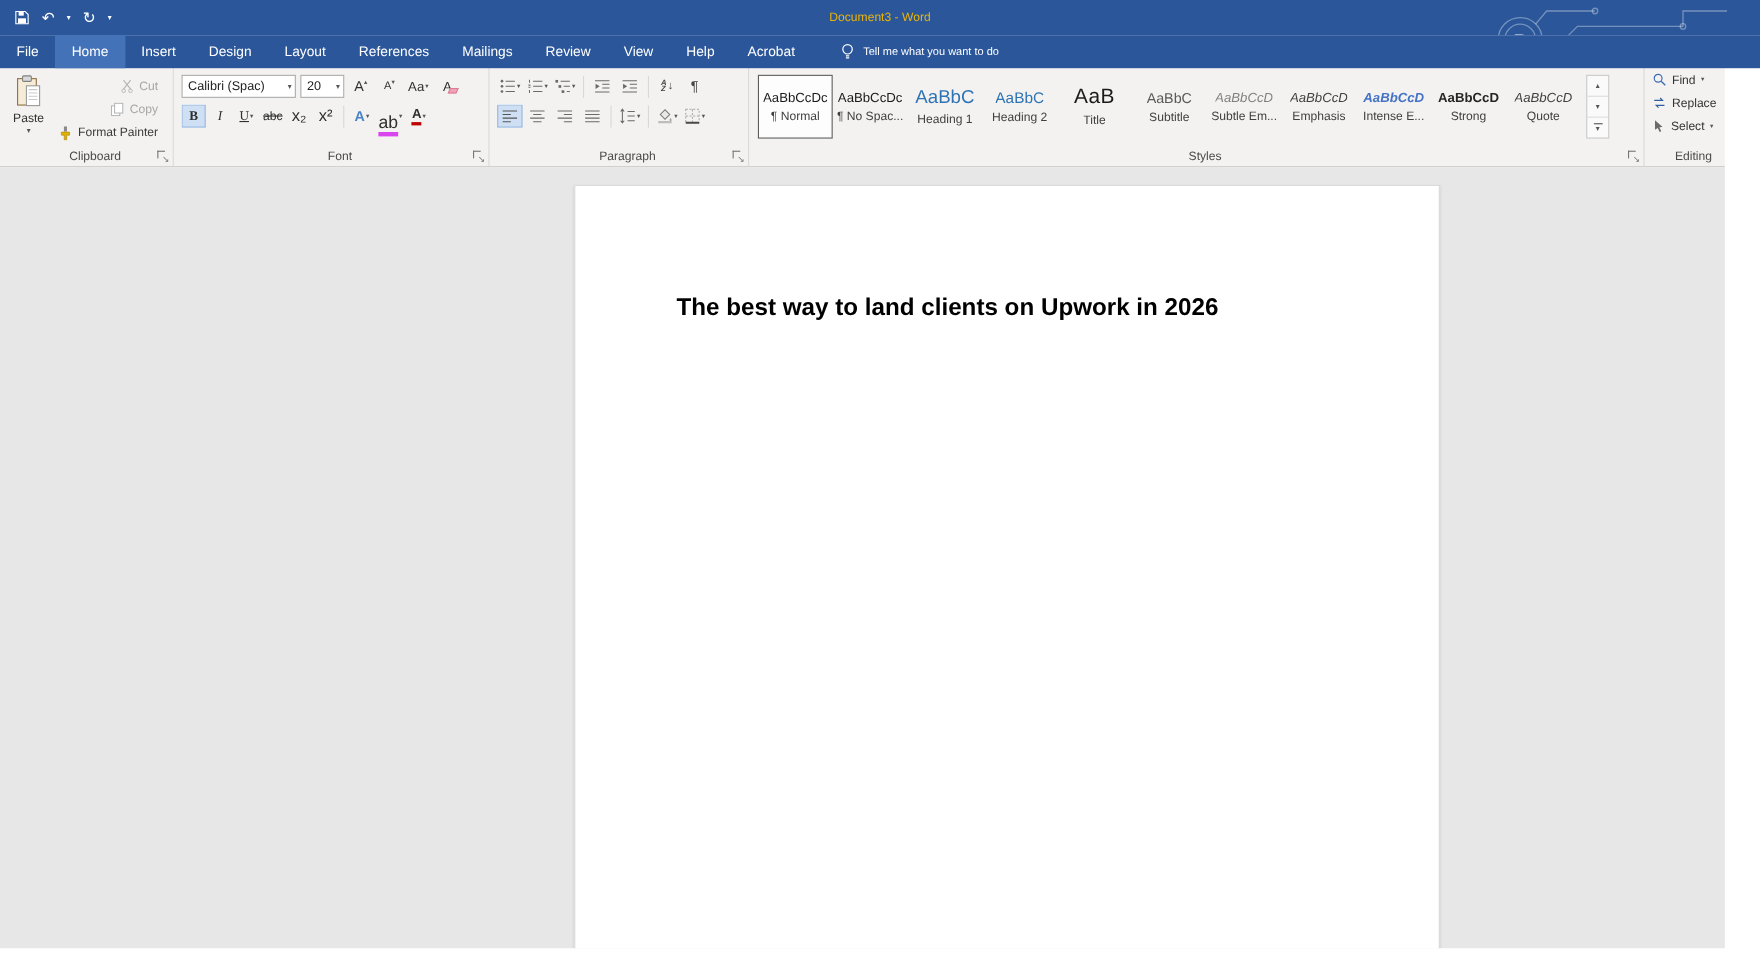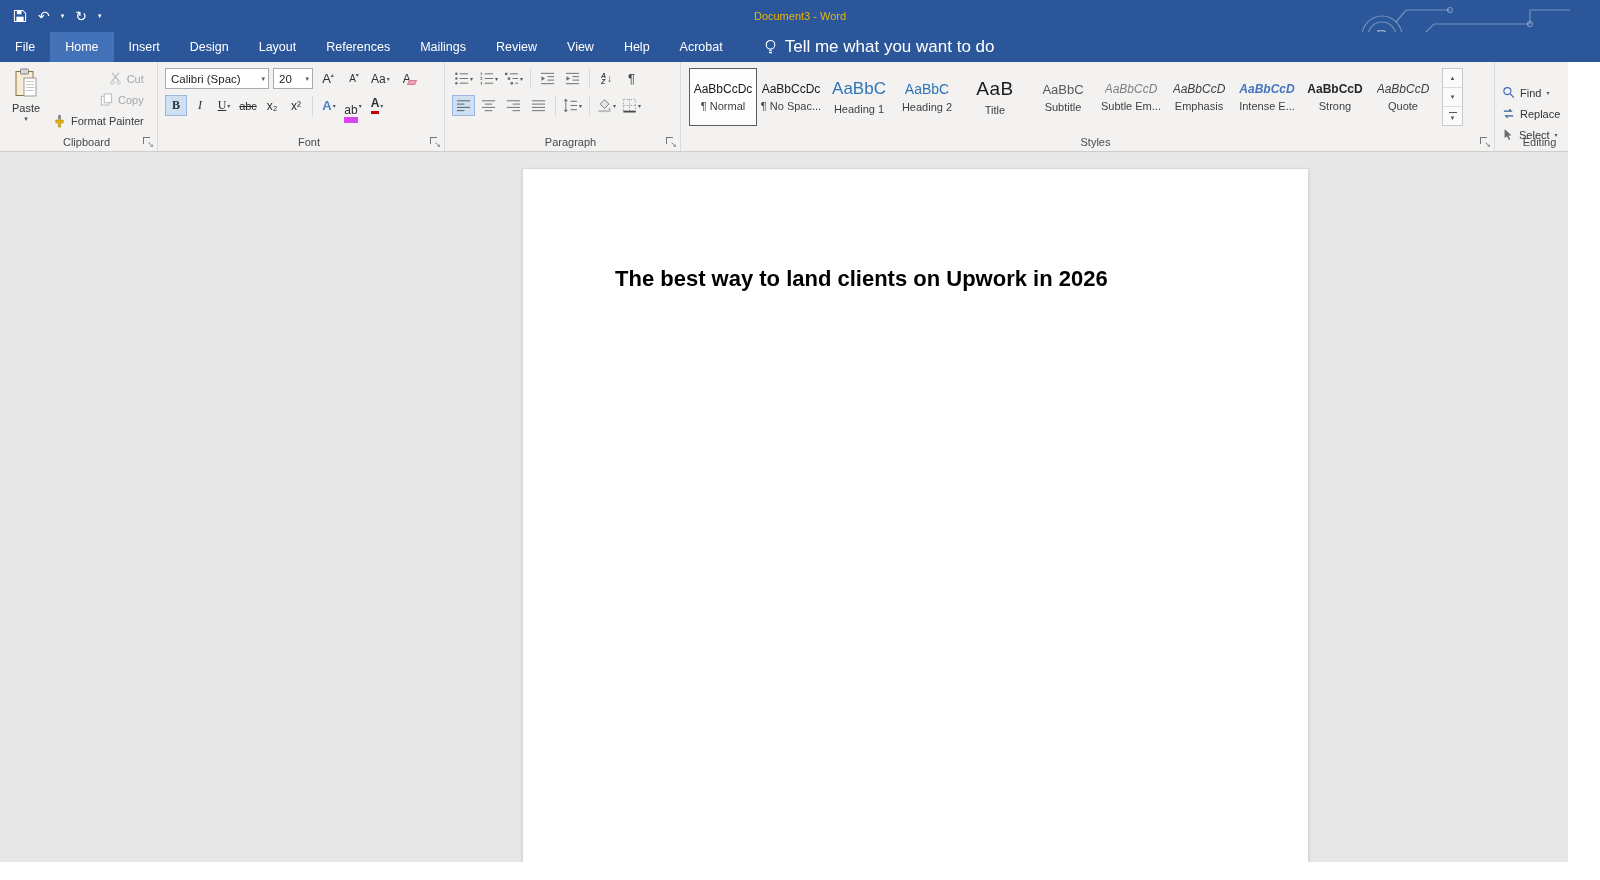--- a/index.html
+++ b/index.html
@@ -14,21 +14,21 @@
   .qat .tiny-caret { color:#ffffff; font-size:7px; cursor:pointer; }
   .window-title { position:absolute; left:0; top:0; width:100%; height:32px; line-height:32px;
                   text-align:center; color:#eab308; font-size:11px; z-index:2; }
   .circuit { position:absolute; right:0; top:0; width:270px; height:62px; z-index:2; pointer-events:none; }
 
   
   .tabsrow { position:absolute; top:32px; left:0; width:1600px; height:30px; background:#2b579a;
              display:flex; align-items:stretch; z-index:1; }
   .tab { display:flex; align-items:center; padding:0 15px; color:#ffffff; font-size:12.5px; cursor:pointer; white-space:nowrap; }
   .tab.active { background:#4472b8; }
-  .tellme { display:flex; align-items:center; gap:8px; margin-left:26px; color:#ffffff; font-size:17px; cursor:pointer; }
+  .tellme { display:flex; align-items:center; gap:8px; margin-left:26px; color:#ffffff; font-size:10px; cursor:pointer; }
 
   
   .ribbon { position:absolute; top:62px; left:0; width:1568px; height:90px; background:#f3f2f1;
             border-bottom:1px solid #cfcdcb; display:flex; }
   .group { position:relative; height:100%; border-right:1px solid #dadada; padding-bottom:18px; }
   .group-label { position:absolute; bottom:3px; left:16px; right:0; text-align:center;
                  font-size:11px; color:#4a4a4a; pointer-events:none; }
   .dialog-launcher { position:absolute; right:3px; bottom:3px; width:12px; height:12px; cursor:pointer; }
   .dialog-launcher::before { content:""; position:absolute; left:1px; top:1px; width:6px; height:6px;
                              border-left:1px solid #767676; border-top:1px solid #767676; }
@@ -55,26 +55,26 @@
   .combo .caret { font-size:7px; color:#555; margin-left:4px; }
   .w104 { width:104px; } .w40 { width:40px; }
   .tbtn { min-width:22px; height:21px; display:flex; align-items:center; justify-content:center;
           font-size:12px; color:#2f2f2f; cursor:pointer; position:relative; padding:0 2px; }
   .tbtn .caret { font-size:6px; color:#555; margin-left:1px; }
   .toggled { background:#cfe0f5; box-shadow:inset 0 0 0 1px #98b8dd; }
   .b-bold { font-weight:700; font-family:"Liberation Serif","DejaVu Serif",serif; }
   .b-italic { font-style:italic; font-family:"Liberation Serif","DejaVu Serif",serif; }
   .b-under { text-decoration:underline; font-family:"Liberation Serif","DejaVu Serif",serif; }
   .b-strike { text-decoration:line-through; font-size:11px; }
-  .subnum { font-size:12px; }
+  .subnum { font-size:15px; }
   .gf-big { font-size:13px; } .gf-small { font-size:10px; }
   .tiny-up { font-size:6px; color:#555; position:relative; top:-4px; }
   .tiny-dn { font-size:6px; color:#555; position:relative; top:-4px; }
   .fx-a { color:#4a84c4; font-weight:700; font-size:13px; }
-  .hl-ab { border-bottom:6px solid #d946ef; line-height:1.1; font-size:12px;margin-top:16px; }
+  .hl-ab { border-bottom:4px solid #d946ef; line-height:1.1; font-size:16px;margin-top:16px; }
   .fc-a { border-bottom:3px solid #c00000; line-height:1.1; font-weight:600; }
   .erase-wrap { position:relative; }
   .erase { position:absolute; right:-5px; bottom:1px; width:8px; height:5px; background:#f2a0b5;
            transform:skewX(-24deg); border:0.5px solid #d77d97; }
   .vsep { width:1px; height:20px; background:#d8d8d8; margin:0 3px; }
 
   
   .g-paragraph { width:236px; }
   .prow1 { display:flex; align-items:center; gap:2px; padding:6px 4px 2px 7px; }
   .prow2 { display:flex; align-items:center; gap:2px; padding:4px 4px 0 7px; }
@@ -105,21 +105,21 @@
   .sp-quote { font-size:12px; font-style:italic; color:#404040; }
   .gallery-controls { width:21px; height:58px; margin-left:5px; border:1px solid #c9c9c9;
                       display:flex; flex-direction:column; background:#fafafa; }
   .gc-btn { flex:1; display:flex; align-items:center; justify-content:center; font-size:7px;
             color:#555; border-bottom:1px solid #ddd; cursor:pointer; }
   .gc-btn:last-child { border-bottom:none; }
   .gc-more { flex-direction:column; line-height:1; }
   .gc-more i { display:block; width:8px; height:1px; background:#555; margin-bottom:1px; }
 
   
-  .g-editing { width:73px; border-right:none; padding:20px 0 18px 7px; }
+  .g-editing { width:73px; border-right:none; padding:0 0 18px 7px; }
   .edit-row { display:flex; align-items:center; gap:5px; height:21px; font-size:11px; color:#333; cursor:pointer; white-space:nowrap; }
   .edit-caret { font-size:6px; color:#555; }
 
   
   .doc-area { position:absolute; top:152px; left:0; width:1568px; height:710px; background:#e7e7e7; overflow:hidden; }
   .page { position:absolute; left:522px; top:16px; width:787px; height:720px; background:#ffffff;
           border:1px solid #d8d8d8; box-shadow:0 1px 3px rgba(0,0,0,0.10); cursor:text; }
   .doc-heading { margin:97px 40px 0 92px; font-size:22px; font-weight:700; color:#000000; letter-spacing:0px; }
 
   svg { display:block; }

